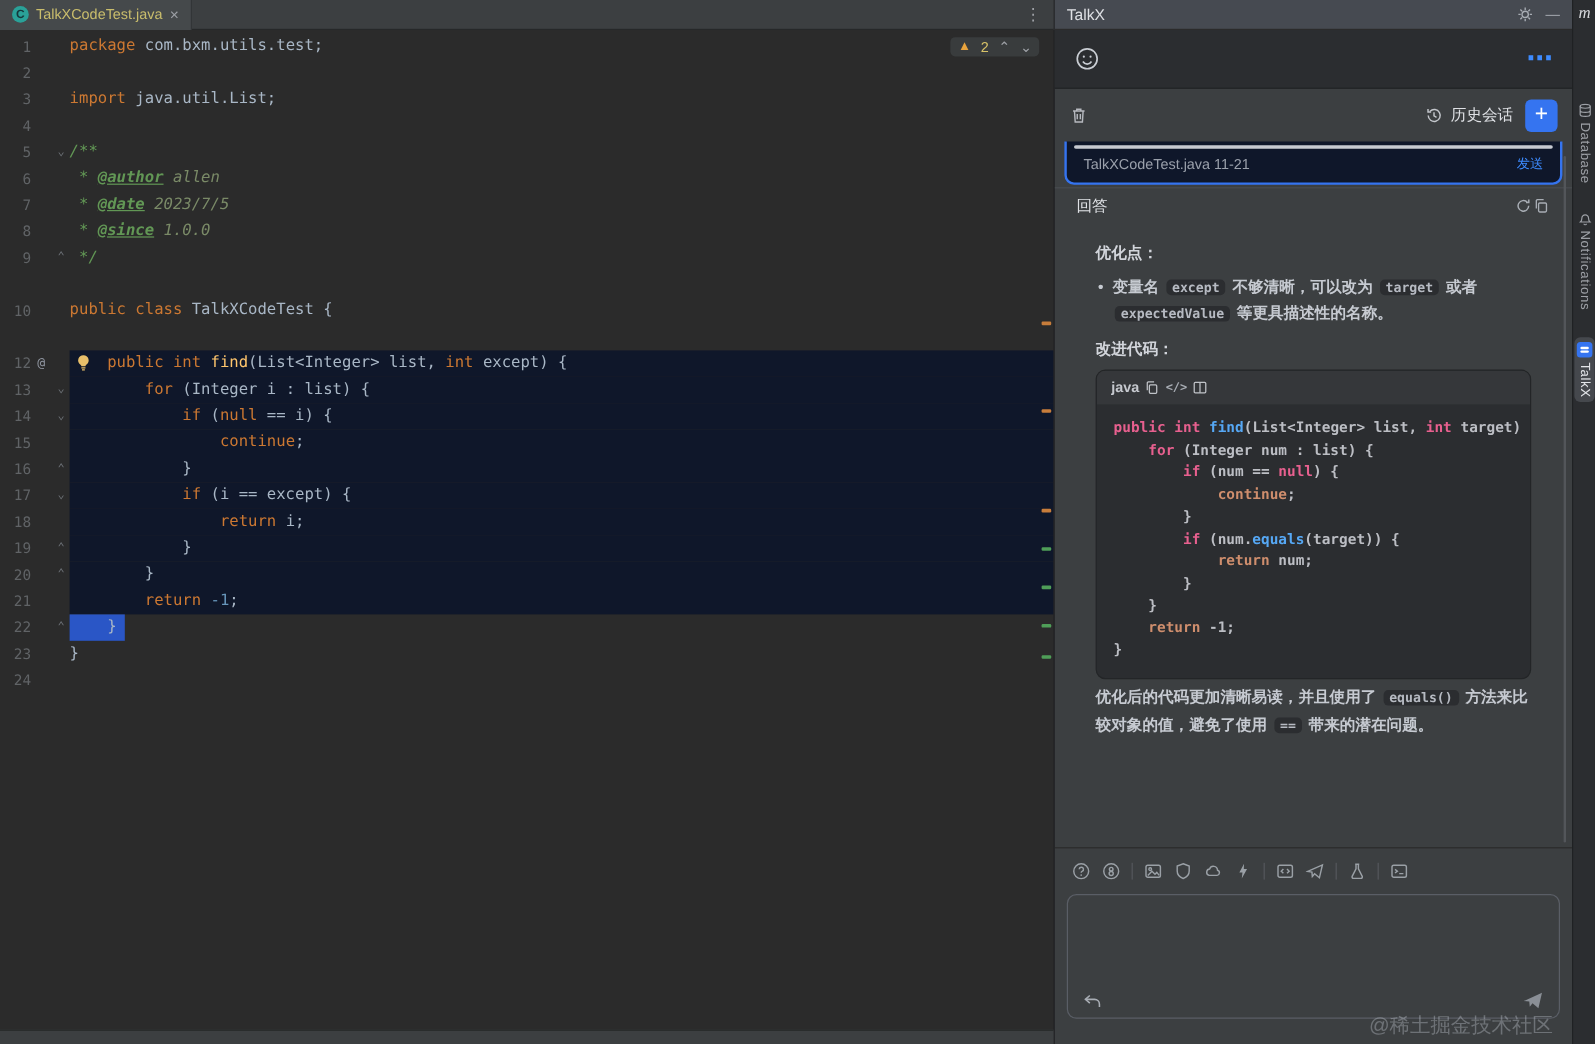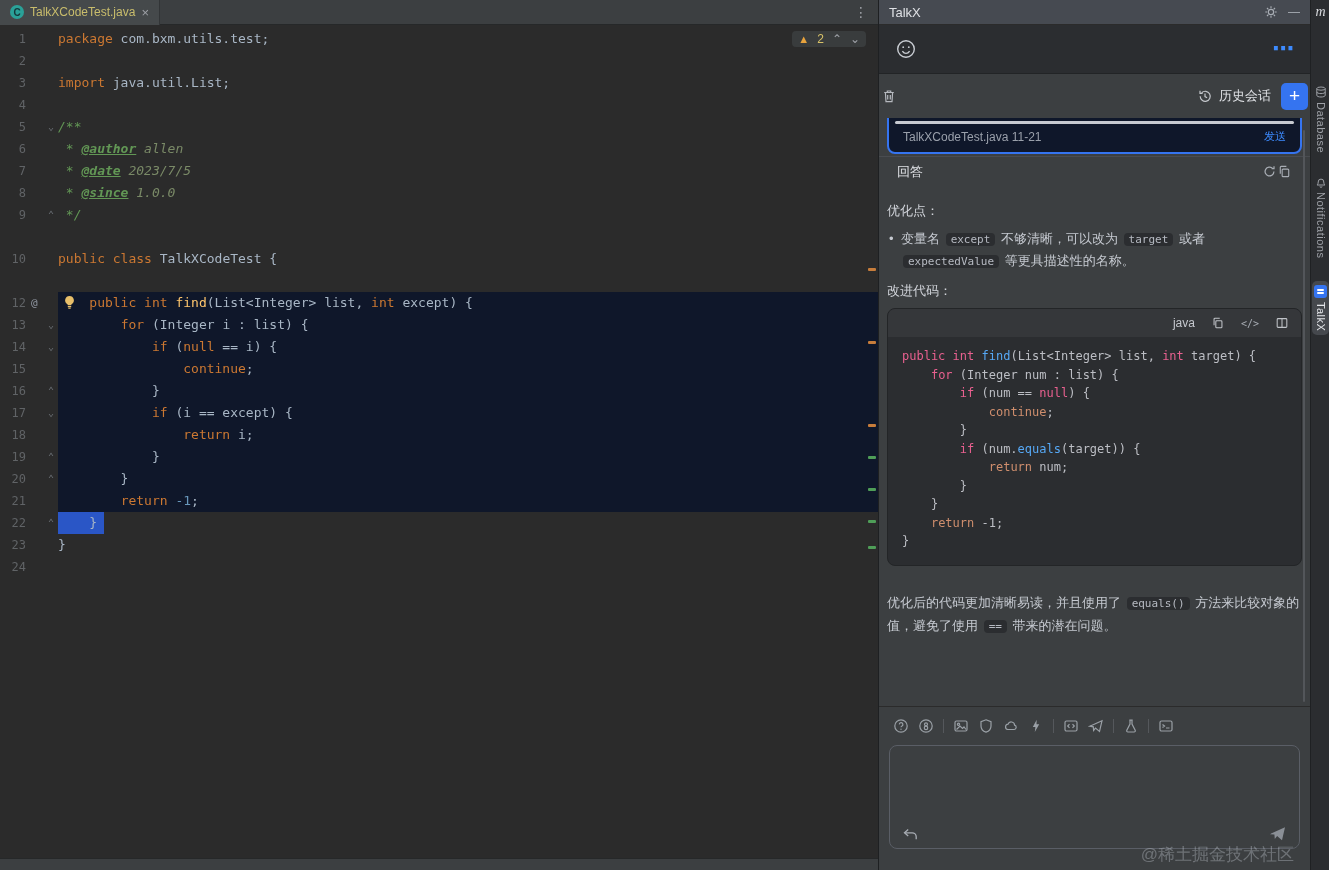--- a/index.html
+++ b/index.html
@@ -61,64 +61,64 @@
   .p-header .sp { flex:1; }
   .icon { color:#a8adb4; }
   .min-glyph { color:#a8adb4; font-size:12px; }
 
   .msgbar { height:49px; flex:none; display:flex; align-items:center;
     padding:0 16px; background:#2b2d30; border-bottom:1px solid #222426; }
   .msgbar .sp { flex:1; }
   .more-glyph { color:#3d8bff; font-size:22px; font-weight:bold; line-height:10px; }
 
   .toolbar2 { height:44px; flex:none; display:flex; align-items:center; gap:10px;
-    padding:0 2px; }
+    padding:0 12px; }
   .toolbar2 .sp { flex:1; }
   .hist { display:flex; align-items:center; gap:6px; color:#dfe1e5; font-size:13px; }
   .plus-btn { width:27px; height:27px; border-radius:5px; background:#3574f0;
     color:#fff; font-size:19px; display:flex; align-items:center;
     justify-content:center; cursor:pointer; }
 
   .card-wrap { height:38px; flex:none; overflow:hidden; padding:0 8px; }
   .card { border:2px solid #3574f0; border-radius:8px; height:52px;
     margin-top:-16px; padding-top:17px; background:#0f172a; }
   .card-prev { height:3px; background:#e8eaee; border-radius:2px;
     margin:0 6px 5px; opacity:.85; }
   .card-row { display:flex; align-items:center; padding:0 14px; }
   .card-file { color:#9aa0ab; font-size:12px; }
   .card-act { margin-left:auto; color:#3d8bff; font-size:11px; }
 
   .answer-head { height:30px; flex:none; display:flex; align-items:center; gap:0;
     padding:0 18px; border-top:1px solid #494c50; }
   .answer-label { color:#dfe1e5; font-size:13px; flex:1; }
 
-  .content { flex:1; overflow:hidden; padding:10px 8px 0; color:#c6cad1;
-    font-size:13px; }
+  .content { flex:1; overflow:hidden; padding:10px 34px 0; color:#c6cad1;
+    font-size:13px;font-weight:bold; }
   .sec-title { color:#d2d5db; margin:6px 0 8px; }
   .bullets { list-style:none; margin:2px 0 10px; }
   .bullets li { position:relative; padding-left:14px; line-height:21px; margin:5px 0; }
   .bullets li::before { content:"•"; position:absolute; left:2px; color:#c6cad1; }
   .chip { background:#2b2d30; border-radius:4px; padding:0 5px; margin:0 2px;
     font-family:"DejaVu Sans Mono",monospace; font-size:11px; color:#b6bac2; }
   .seg { }
 
   .codeblock { border:1px solid #232527; border-radius:8px; overflow:hidden;
     margin-top:8px; background:#2b2d30; }
-  .cb-head { height:28px; display:flex; align-items:center; justify-content:flex-end;
-    gap:16px; padding:0 12px; background:#35373a; color:#c6c9cf; font-size:12px; }
+  .cb-head { height:28px; display:flex; align-items:center; justify-content:flex-start;
+    gap:4px; padding:0 12px; background:#35373a; color:#c6c9cf; font-size:12px; }
   .cb-angle { font-family:"DejaVu Sans Mono",monospace; font-size:10px; color:#a8adb4; }
   .cb-body { padding:10px 14px 14px;
     font-family:"DejaVu Sans Mono","Liberation Mono",monospace;
     font-size:12px; line-height:18.5px; white-space:pre; color:#bcbec4; }
   .tk-pk { color:#e8608f; }
   .tk-pp { color:#bcbec4; }
   .tk-pf { color:#56a8f5; }
   .tk-po { color:#cf8e6d; }
 
-  .answer-foot { line-height:22px; margin-top:26px; }
+  .answer-foot { line-height:22px; margin-top:4px; }
 
   .scroll-line { position:absolute; right:5px; top:130px; height:572px; width:2px;
     background:#53565a; border-radius:2px; }
 
   .bottom { flex:none; height:164px; border-top:1px solid #2b2b2b; padding:4px 10px 0; }
   .icons-row { display:flex; align-items:center; gap:9px; height:30px; padding:0 4px; }
   .vsep { width:1px; height:14px; background:#55585c; }
   .input-box { position:relative; height:104px; margin-top:4px;
     border:1px solid #5a5e66; border-radius:8px; background:#3c3f41; }
   .input-box textarea { width:100%; height:70px; background:transparent; border:none;

